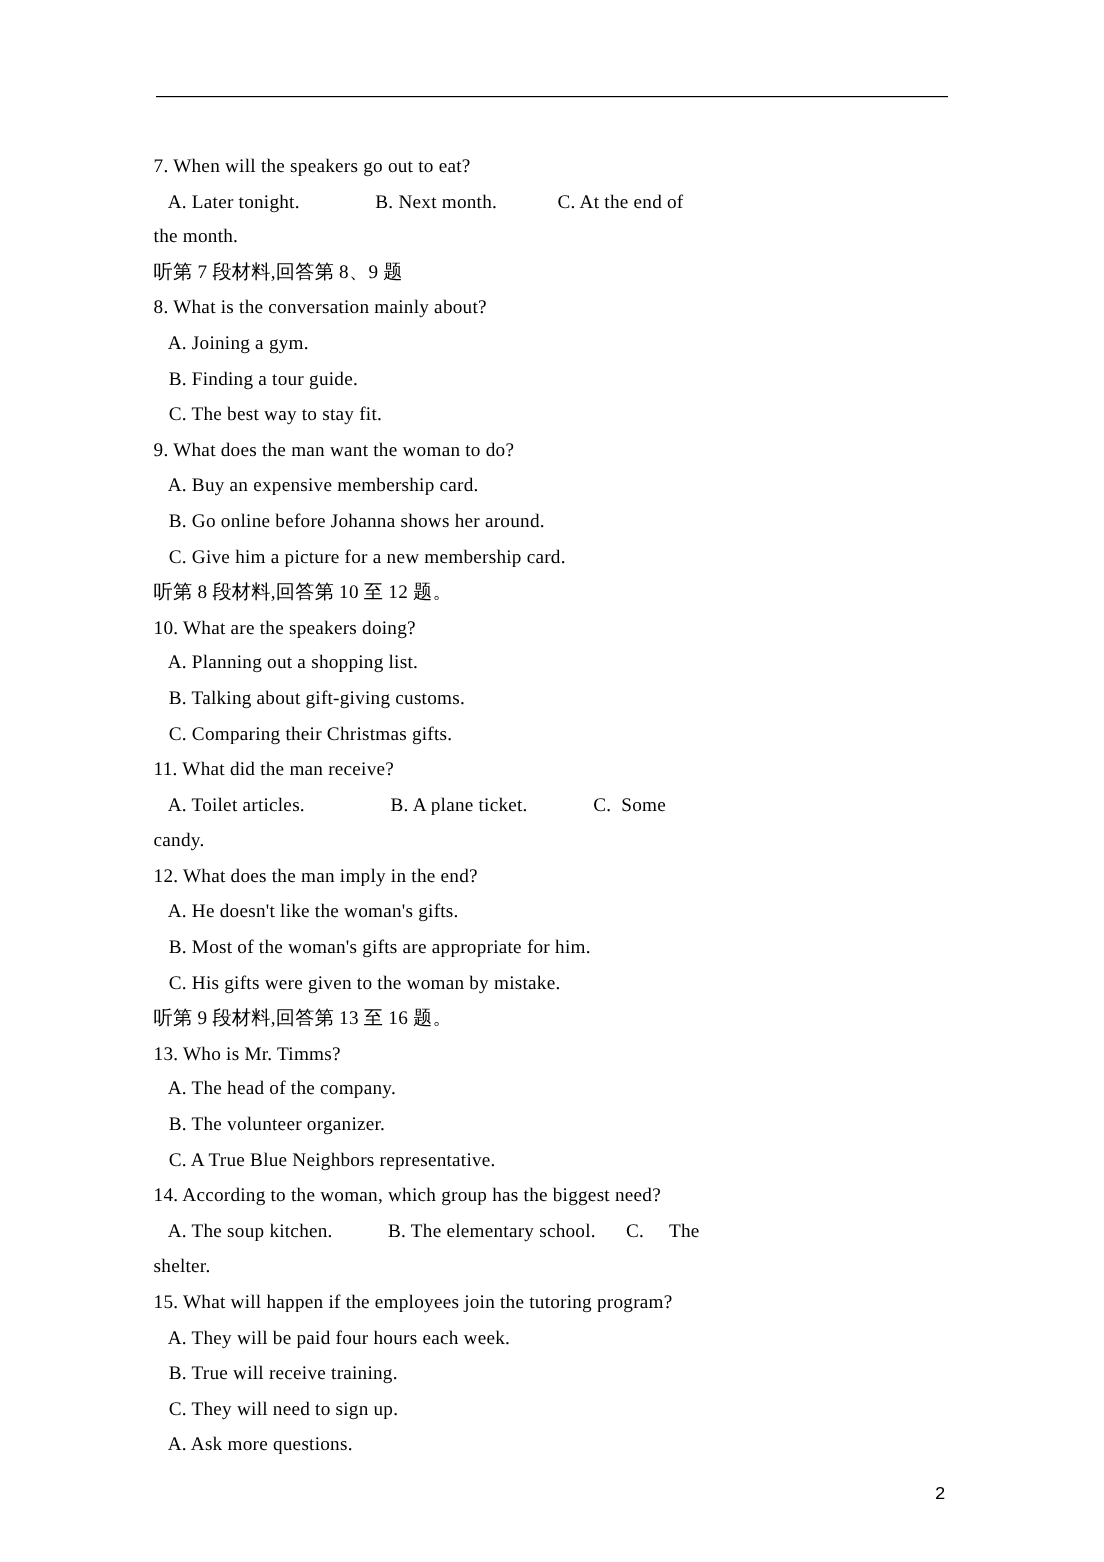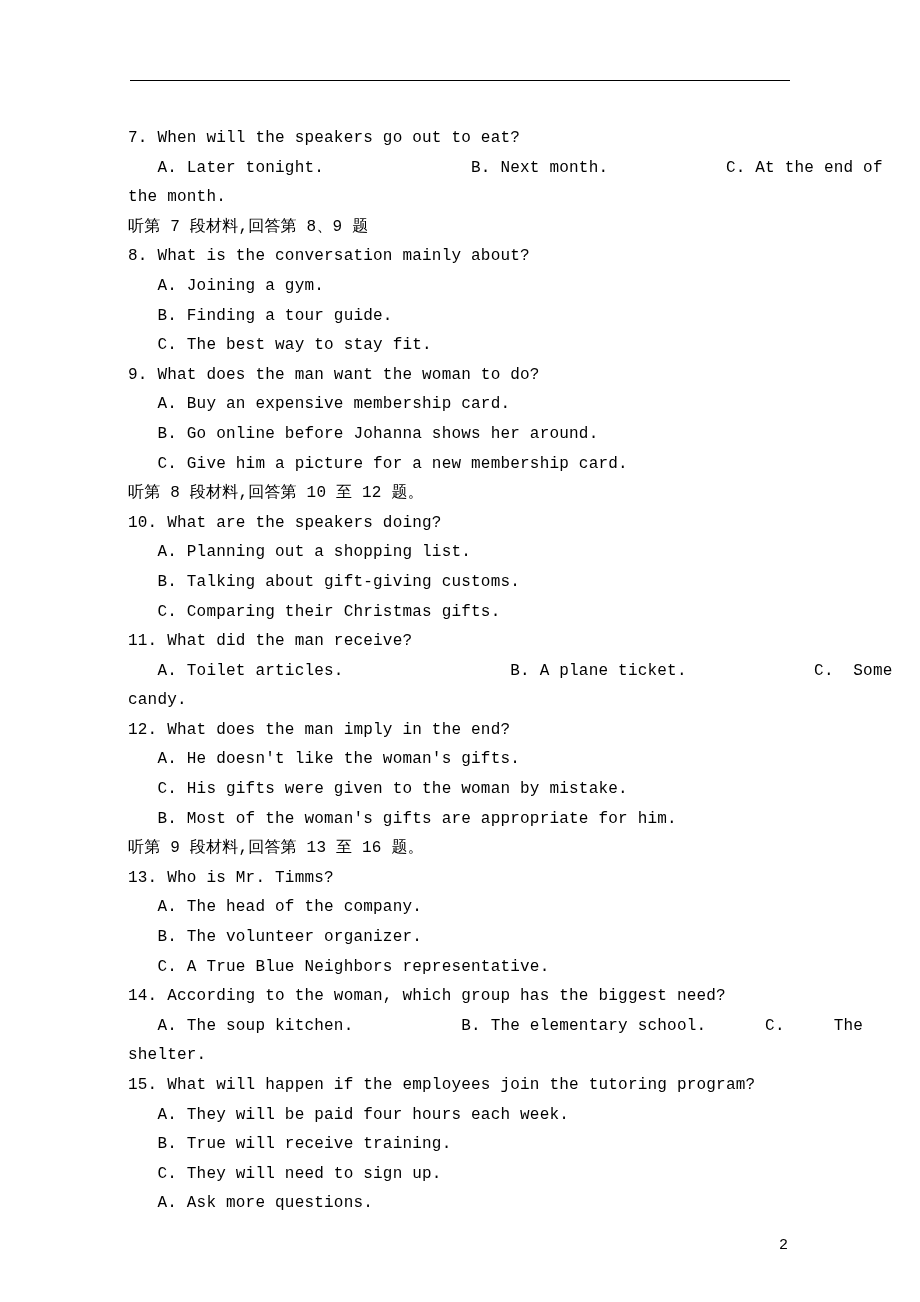--- a/index.html
+++ b/index.html
@@ -19,20 +19,21 @@
     width: 660px;
     border-top: 1.5px solid #000;
   }
   .content {
     position: absolute;
     top: 124px;
     left: 128px;
     width: 664px;
     line-height: 29.6px;
     letter-spacing: 0.2px;
+    font-family: Liberation Serif, serif;
   }
   .content p { white-space: pre; }
   .page-number {
     position: absolute;
     bottom: 48px;
     right: 132px;
     font-size: 15px;
   }
 </style>
 </head>
@@ -56,22 +57,22 @@
   <p>听第 8 段材料,回答第 10 至 12 题。</p>
   <p>10. What are the speakers doing?</p>
   <p>   A. Planning out a shopping list.</p>
   <p>   B. Talking about gift-giving customs.</p>
   <p>   C. Comparing their Christmas gifts.</p>
   <p>11. What did the man receive?</p>
   <p>   A. Toilet articles.                 B. A plane ticket.             C.  Some</p>
   <p>candy.</p>
   <p>12. What does the man imply in the end?</p>
   <p>   A. He doesn't like the woman's gifts.</p>
+  <p>   B. Most of the woman's gifts are appropriate for him.</p>
   <p>   C. His gifts were given to the woman by mistake.</p>
-  <p>   B. Most of the woman's gifts are appropriate for him.</p>
   <p>听第 9 段材料,回答第 13 至 16 题。</p>
   <p>13. Who is Mr. Timms?</p>
   <p>   A. The head of the company.</p>
   <p>   B. The volunteer organizer.</p>
   <p>   C. A True Blue Neighbors representative.</p>
   <p>14. According to the woman, which group has the biggest need?</p>
   <p>   A. The soup kitchen.           B. The elementary school.      C.     The</p>
   <p>shelter.</p>
   <p>15. What will happen if the employees join the tutoring program?</p>
   <p>   A. They will be paid four hours each week.</p>

